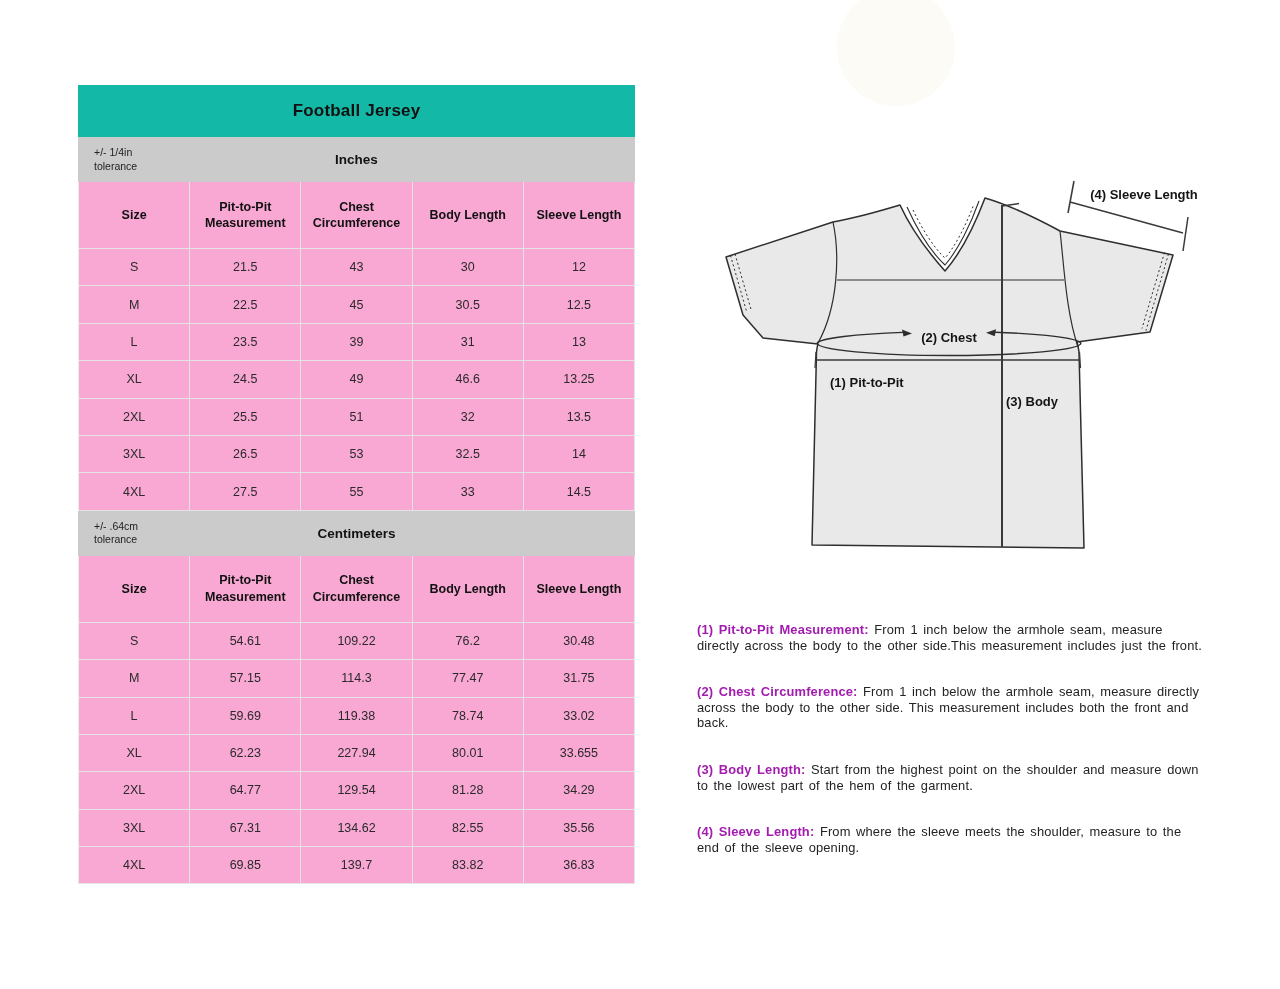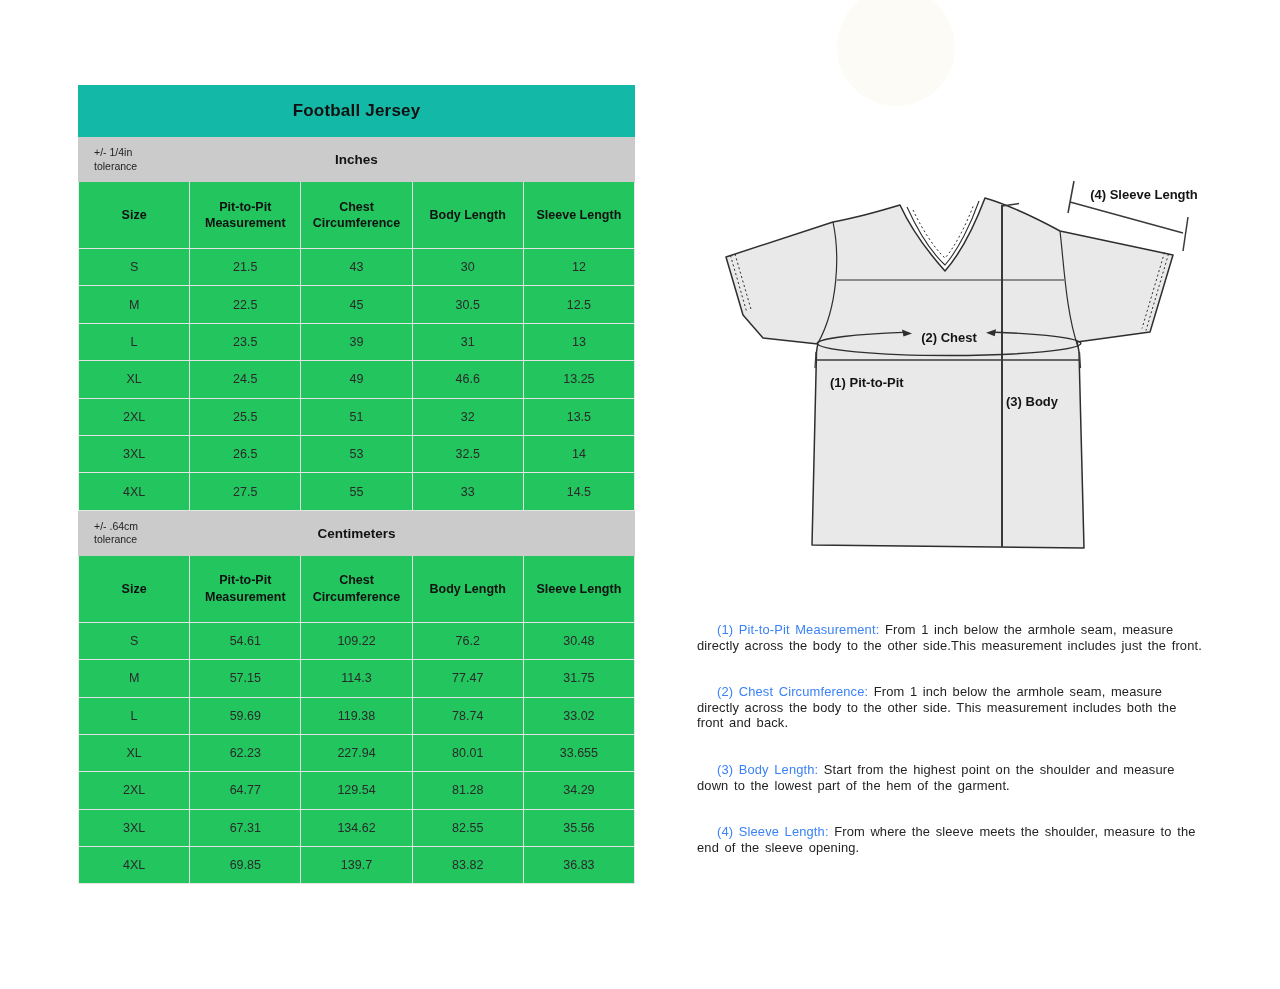--- a/index.html
+++ b/index.html
@@ -23,39 +23,39 @@
     display:flex;align-items:center;justify-content:center;
     font-size:13.5px;font-weight:bold;color:#121212;
   }
   .tolerance{
     position:absolute;left:0;top:0;width:111px;height:100%;
     display:flex;align-items:center;justify-content:center;text-align:left;
     font-size:10.5px;font-weight:normal;line-height:1.3;padding:0 16px;box-sizing:border-box;color:#222;
   }
   .t-row{
     display:grid;grid-template-columns:repeat(5,1fr);
-    border-left:1px solid #ececec;background:#22c55e;
+    border-left:1px solid #ececec;background:#f9a8d4;
   }
   .cell{
     display:flex;align-items:center;justify-content:center;text-align:center;
     border-right:1px solid #e4e4e4;border-bottom:1px solid #e4e4e4;
     font-size:12.5px;height:37.4px;box-sizing:border-box;padding:0 8px;color:#2a2a2a;
   }
   .t-row.header .cell{height:67px;font-weight:bold;font-size:12.5px;line-height:1.3;color:#111;}
   
   .diagram{position:absolute;left:700px;top:155px;width:510px;height:430px;}
   .diagram svg{display:block;width:510px;height:430px;}
   .diagram text{font-family:"Liberation Sans", sans-serif;font-weight:bold;font-size:13px;fill:#141414;}
   
   .descriptions{position:absolute;left:697px;top:622px;width:506px;}
   .desc{
     margin:0 0 31px 0;font-size:12.9px;line-height:15.6px;
     letter-spacing:.15px;word-spacing:1.8px;color:#232323;
   }
-  .desc .lead{font-weight:normal;color:#3b82f6;margin-left:20px;}
+  .desc .lead{font-weight:bold;color:#a21caf;}
 </style>
 </head>
 <body>
 
 <div class="watermark"></div>
 
 <section class="size-chart">
   <div class="chart-title">Football Jersey</div>
   <div id="sections">
       <div class="unit-band">

